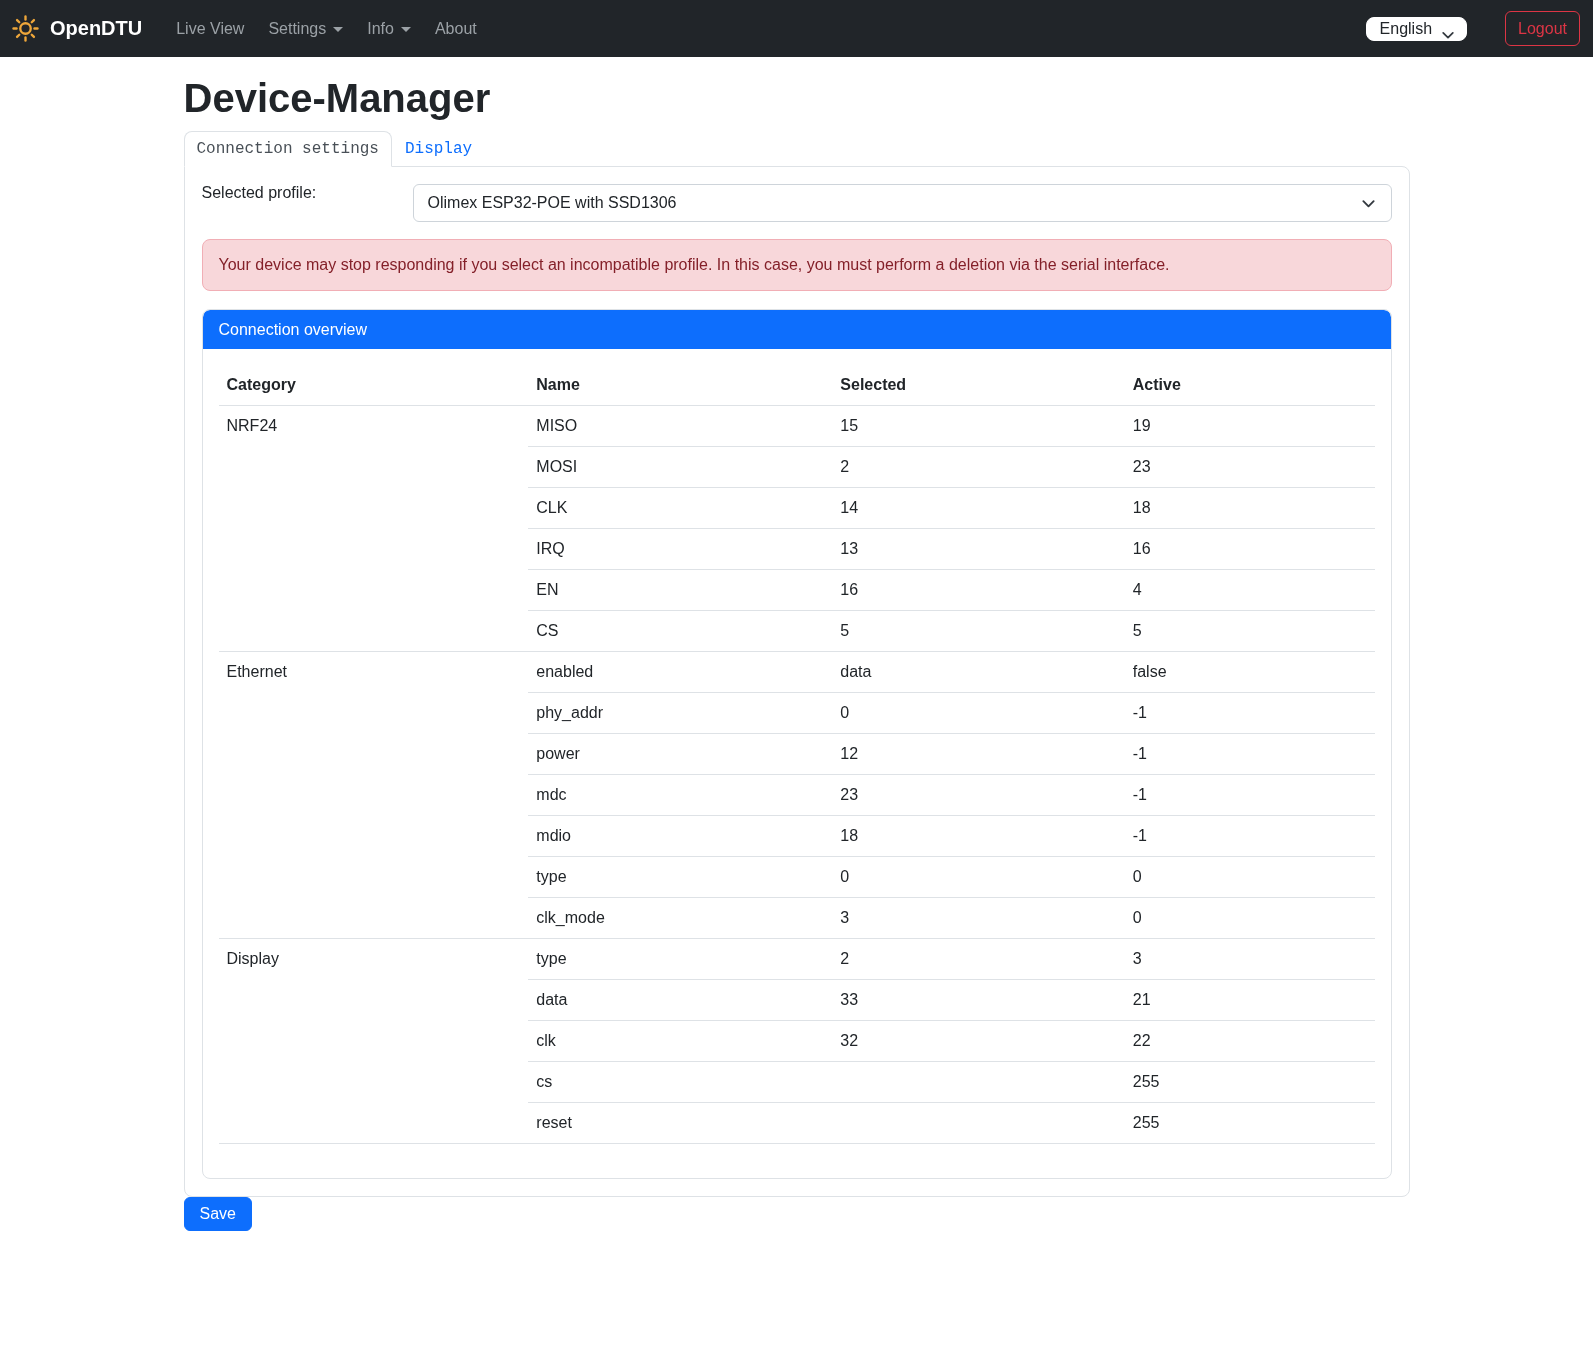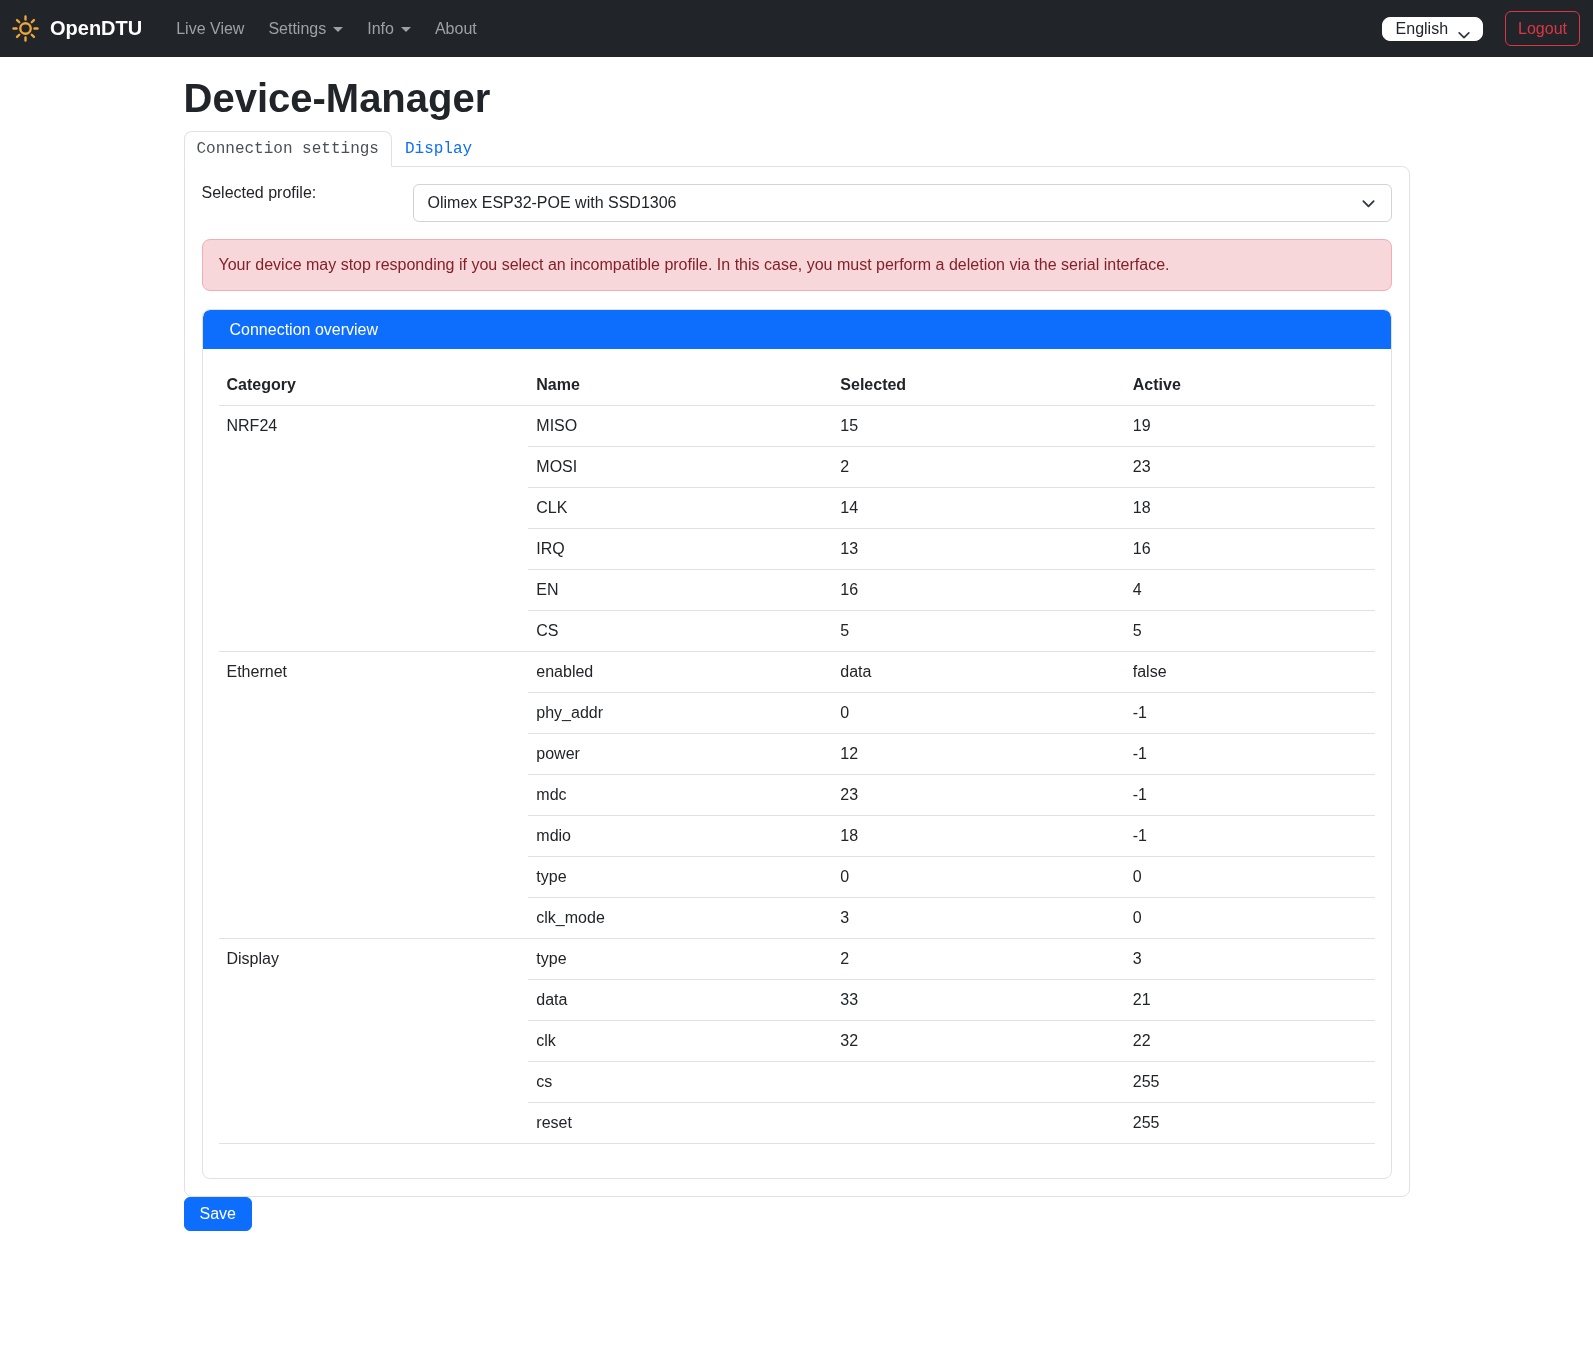--- a/index.html
+++ b/index.html
@@ -39,21 +39,21 @@
     border-top:5px solid currentColor;display:inline-block;margin-top:2px;
   }
   .nav-spacer{flex:1;}
   .lang-select{
     position:relative;background:#fff;border:1px solid #fff;border-radius:8px;
     height:24px;display:flex;align-items:center;padding:0 34px 0 13px;
     color:var(--text);cursor:pointer;
   }
   .lang-select .chev{position:absolute;right:11px;top:10px;}
   .logout-btn{
-    margin-left:22px;background:transparent;border:1px solid var(--danger);color:var(--danger);
+    margin-left:38px;background:transparent;border:1px solid var(--danger);color:var(--danger);
     border-radius:6px;height:35px;padding:0 12px;font-size:16px;cursor:pointer;
     font-family:inherit;
   }
   
   .container{width:1226px;margin:0 auto;}
   h1.page-title{font-size:40px;font-weight:600;margin:17px 0 9px 0;line-height:1.2;}
   
   .tabs{display:flex;}
   .tab{
     padding:8px 12px;border:1px solid transparent;border-radius:8px 8px 0 0;
@@ -72,21 +72,21 @@
   }
   .select .chev{position:absolute;right:15px;top:11px;}
   
   .alert{
     background:var(--alert-bg);border:1px solid var(--alert-border);color:var(--alert-text);
     border-radius:8px;padding:16px;margin-bottom:18px;
   }
   
   .card{border:1px solid var(--border);border-radius:8px;overflow:hidden;}
   .card-header{
-    background:var(--accent);color:#fff;padding:8px 27px;line-height:23px;
+    background:var(--accent);color:#fff;padding:8px 16px;line-height:23px;
     border-radius:7px 7px 0 0;
   }
   .card-body{padding:16px 16px 18px 16px;}
   table.conn-table{width:100%;border-collapse:collapse;margin-bottom:16px;}
   .conn-table th,.conn-table td{
     text-align:left;padding:8px;line-height:24px;vertical-align:top;
     border-bottom:1px solid var(--border);
   }
   .conn-table thead th{font-weight:700;}
   .conn-table td.cat{font-weight:400;}

